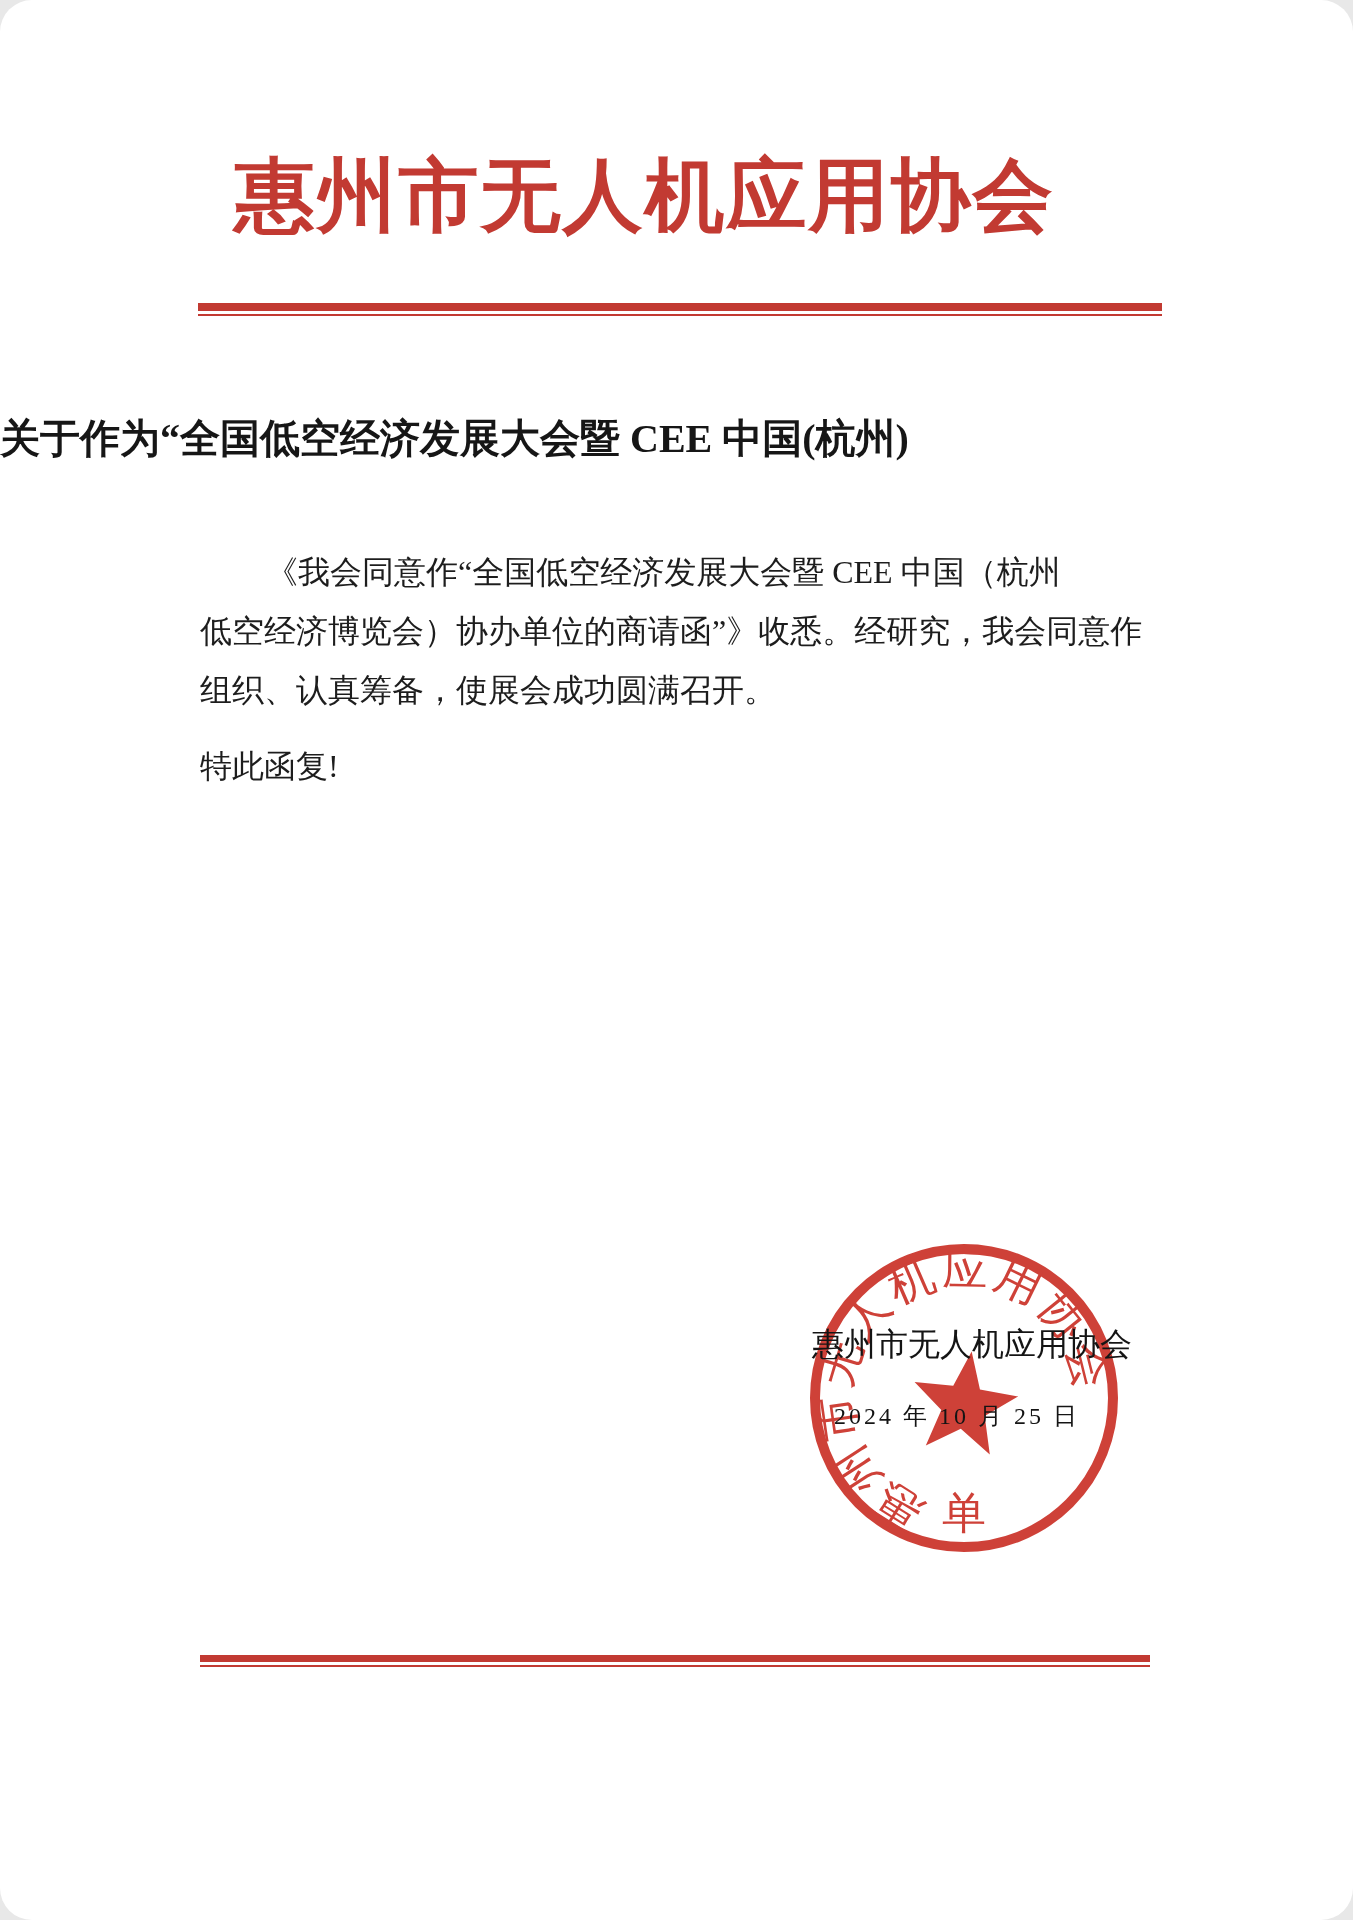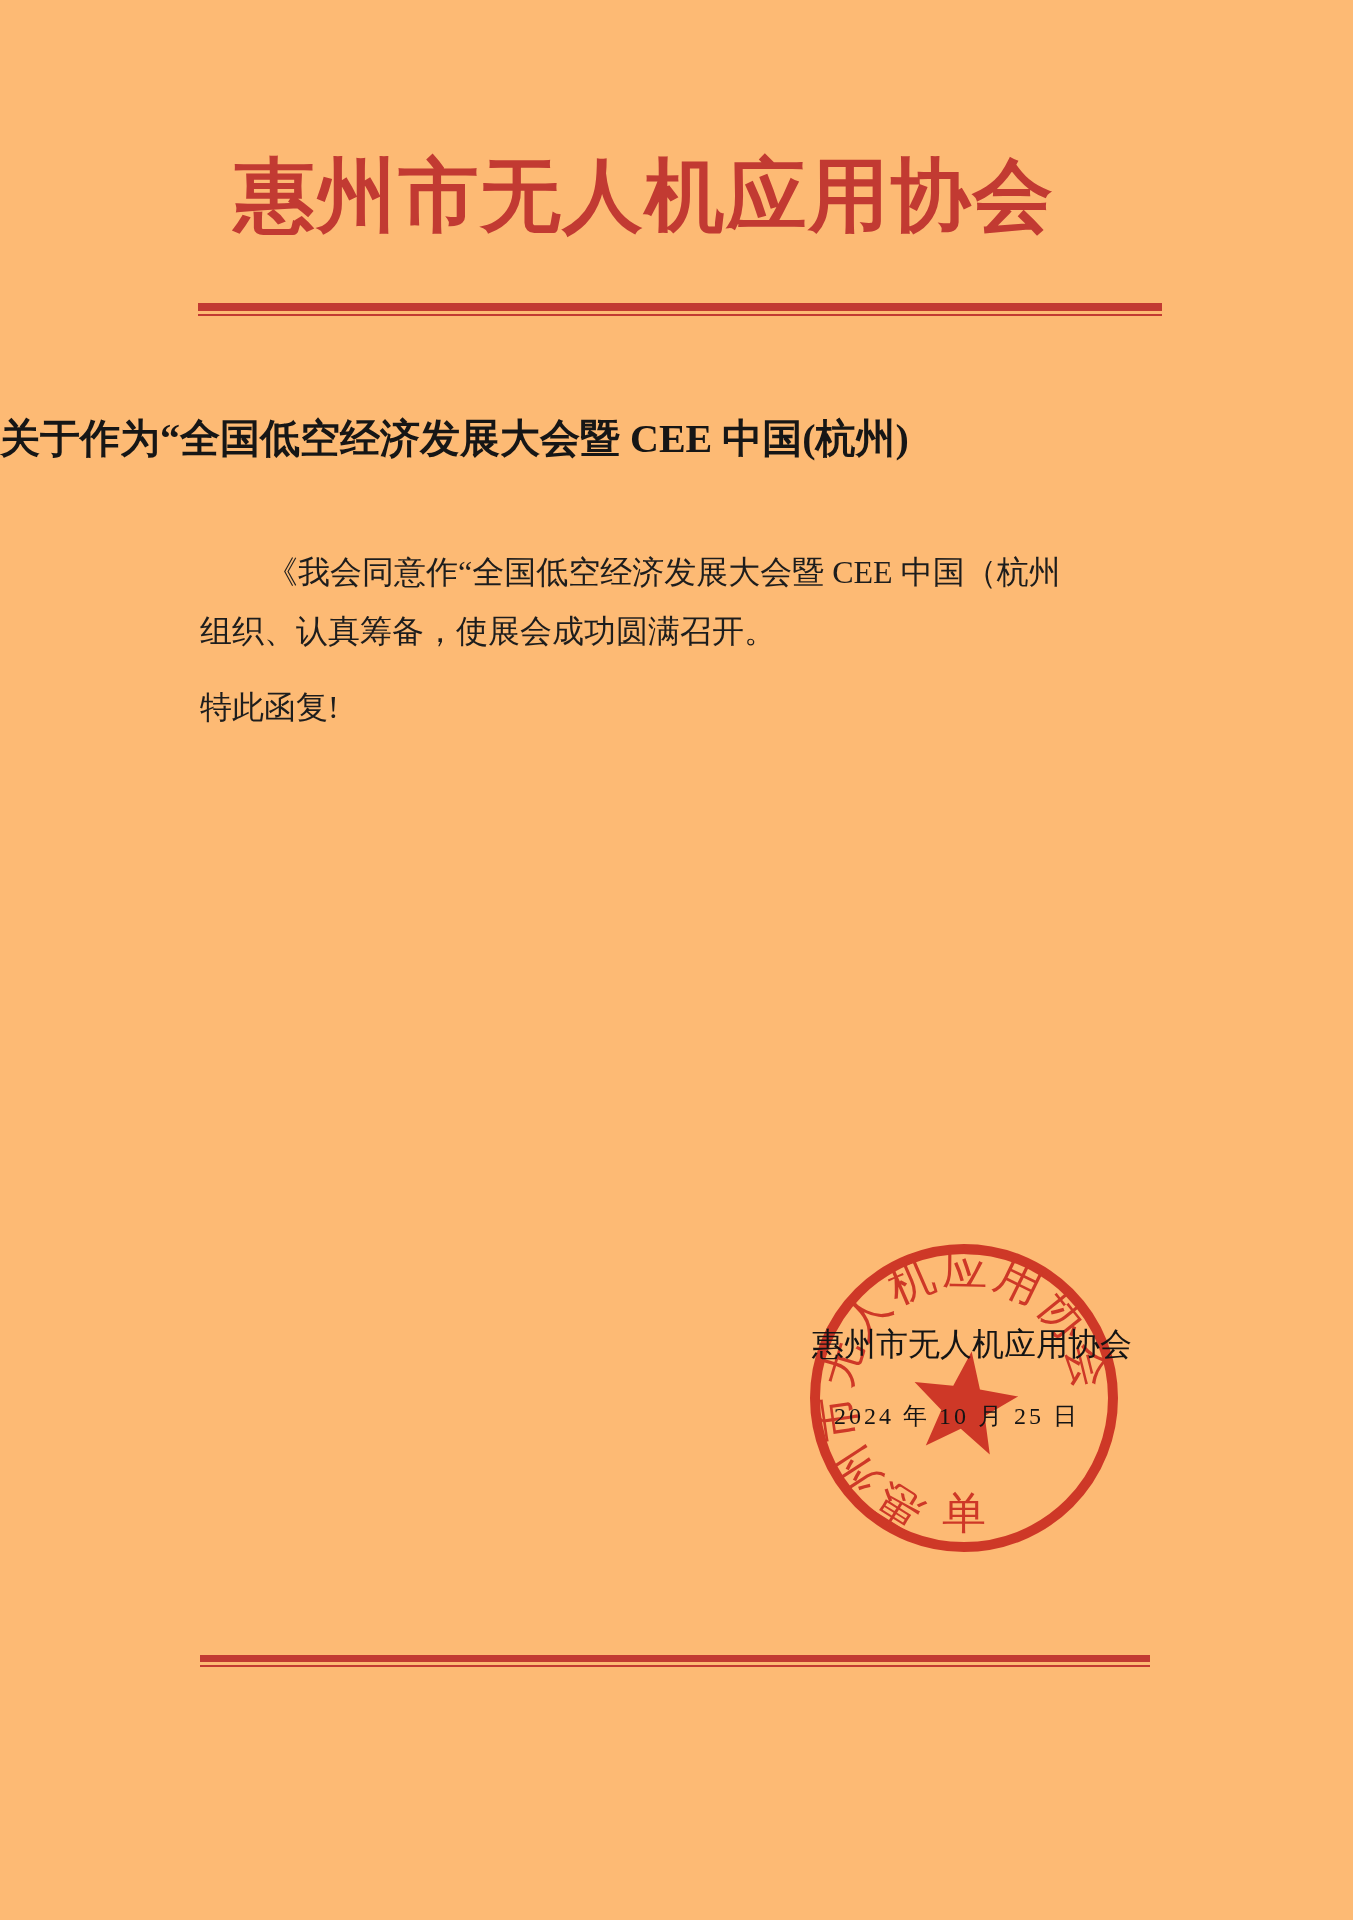--- a/index.html
+++ b/index.html
@@ -1,23 +1,24 @@
 <!DOCTYPE html>
 <html><head>
 <meta charset="utf-8">
 <style>
   html,body{margin:0;padding:0;background:#e8e8e8;}
   .page{
     position:relative;
     width:1353px;height:1920px;
     margin:0 auto;
-    background:#fdba74;
+    background:#ffffff;
     overflow:hidden;
     font-family:"Liberation Serif","DejaVu Serif",serif;
     color:#1f1f1f;
+    border-radius:32px;
   }
   .letterhead{
     position:absolute;left:0;top:150px;width:1353px;
     text-align:center;
     font-family:"Liberation Sans","DejaVu Sans",sans-serif;
     font-weight:bold;
     font-size:80px;line-height:92px;
     letter-spacing:2px;
     color:#c23a32;
     transform:translateX(-32px);
@@ -73,20 +74,21 @@
 
   <div class="rule rule-top-thick"></div>
   <div class="rule rule-top-thin"></div>
 
   <div class="doc-title">
     <div>关于作为“全国低空经济发展大会暨 CEE 中国(杭州)</div>
   </div>
 
   <div class="body-text">
     <div class="line indent">《我会同意作“全国低空经济发展大会暨 CEE 中国（杭州</div>
+    <div class="line">低空经济博览会）协办单位的商请函”》收悉。经研究，我会同意作</div>
     <div class="line">组织、认真筹备，使展会成功圆满召开。</div>
     <div class="line closing">特此函复!</div>
   </div>
 
   <svg class="seal" viewBox="0 0 320 320" xmlns="http://www.w3.org/2000/svg">
     <g>
       <circle cx="160" cy="160" r="149" fill="none" stroke-width="10" stroke="#c8271d"></circle>
       <g transform="rotate(-36 160 160)">
         <defs>
           <path id="sealArc" d="M 67.4,224.8 A 113,113 0 1 1 252.6,224.8" fill="none"></path>

